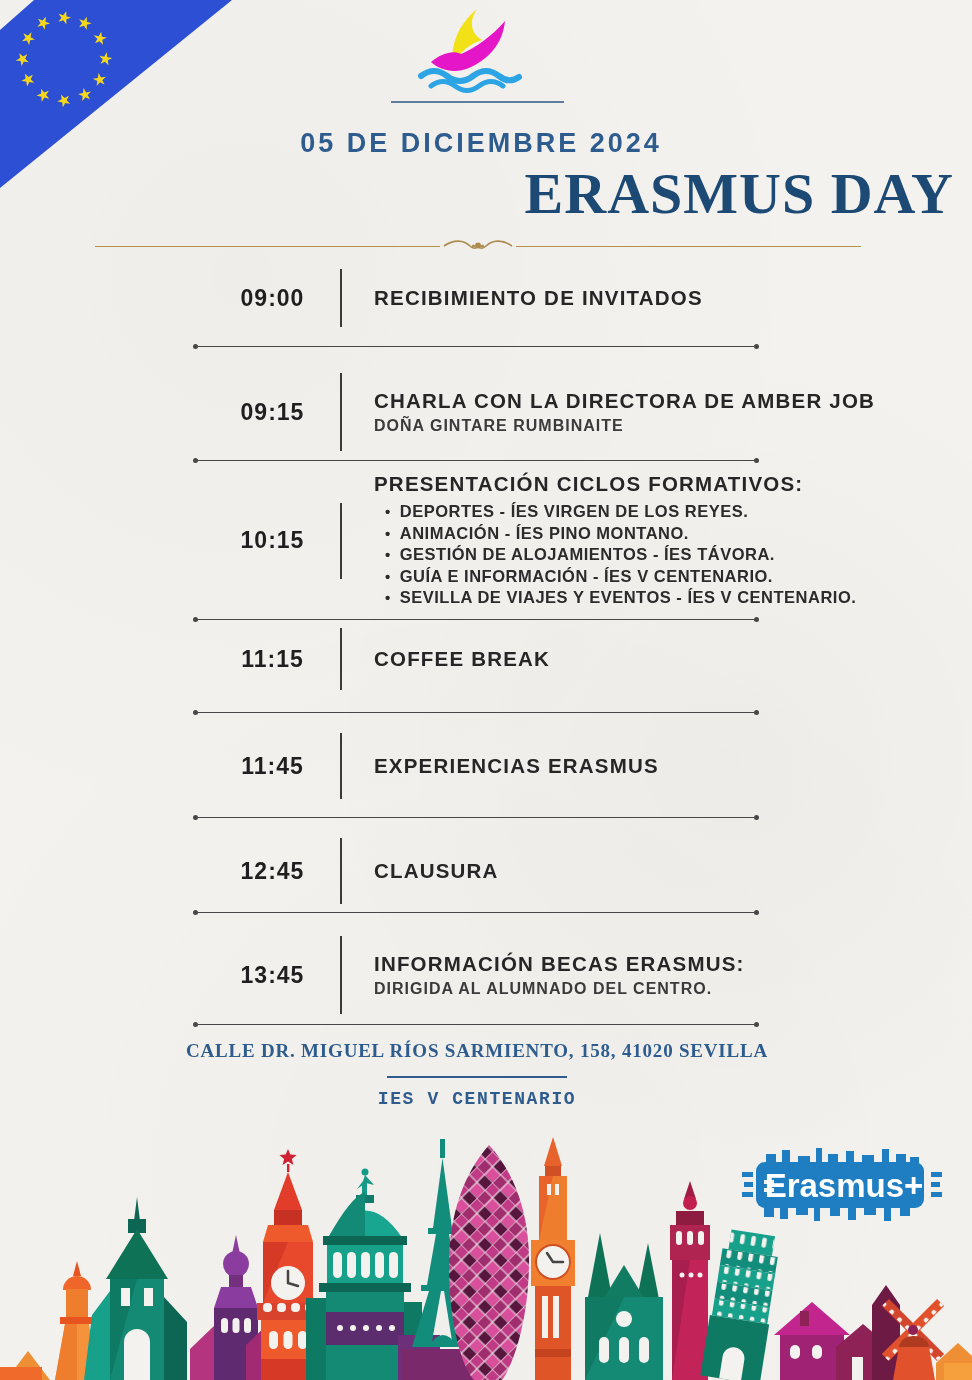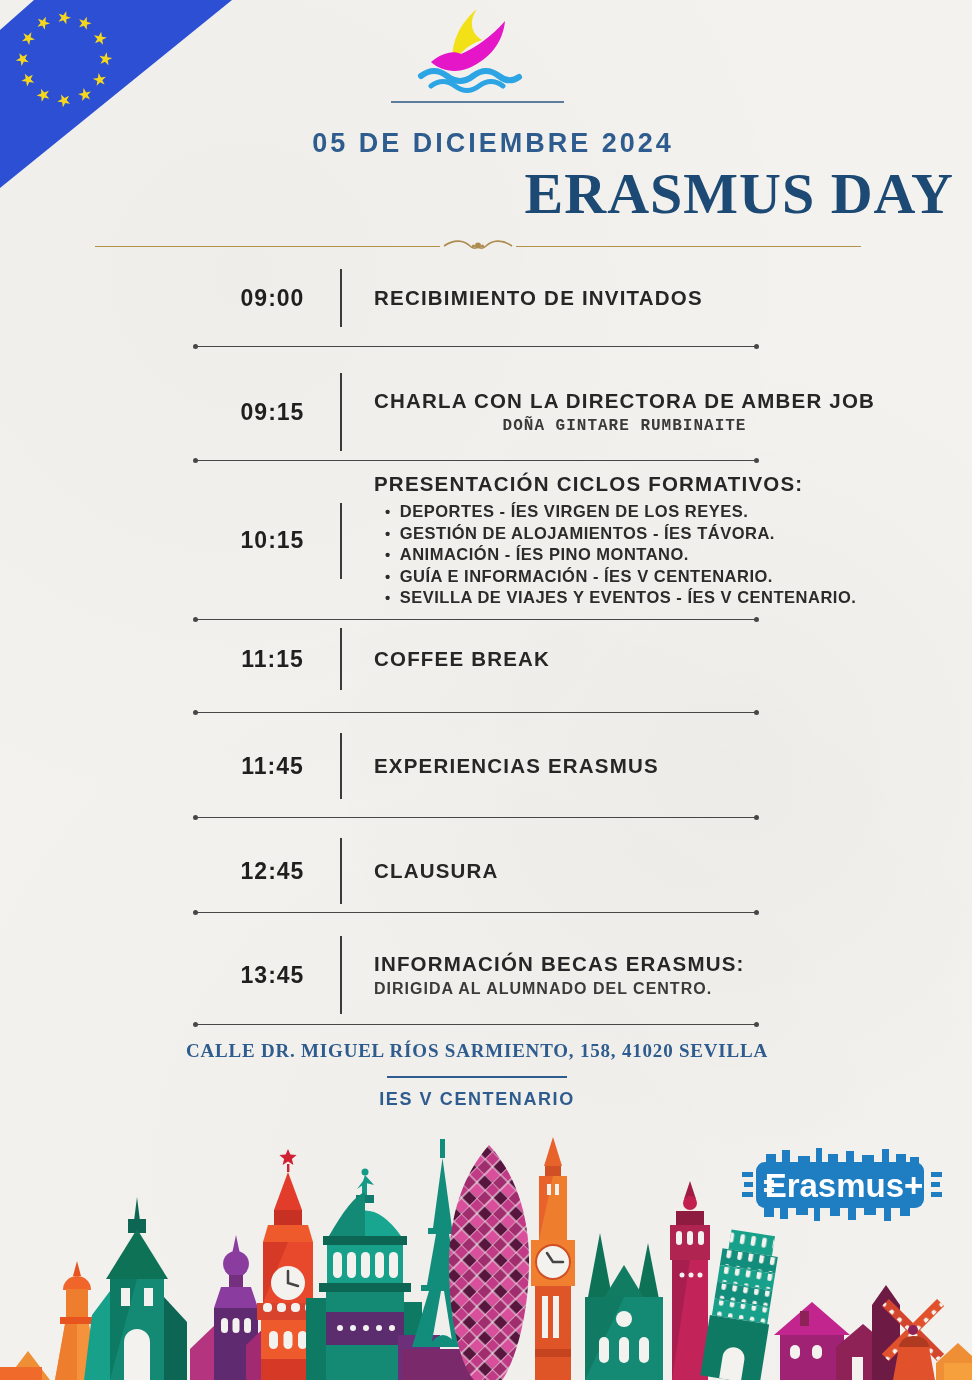--- a/index.html
+++ b/index.html
@@ -15,51 +15,51 @@
   
   .eu-corner{position:absolute;top:0;left:0;width:245px;height:200px;background:#2c4fd4;
     clip-path:polygon(34px 0, 232px 0, 0 188px, 0 30px);}
   .eu-star{position:absolute;left:55px;top:50px;width:18px;height:18px;color:#f6d71c;
     font-size:17px;line-height:18px;text-align:center;}
   .eu-star::before{content:"\2605";}
   
   .top-logo{position:absolute;left:409px;top:6px;}
   .logo-underline{position:absolute;top:101px;left:391px;width:173px;height:2px;background:#5d7d9e;}
   
-  .date{position:absolute;top:128px;left:16px;width:954px;text-align:center;
+  .date{position:absolute;top:128px;left:4px;width:954px;text-align:center;
     font-size:27px;font-weight:bold;letter-spacing:3px;color:#2e5c8e;}
   .title{position:absolute;top:160px;left:0;width:954px;text-align:right;
     font-family:"Liberation Serif", serif;font-size:58px;font-weight:bold;
     letter-spacing:1px;color:#1c4a74;}
   .gold-divider{position:absolute;top:238px;left:95px;width:766px;height:16px;
     display:flex;align-items:center;}
   .gold-line{flex:1;height:1px;background:#b29148;}
   
   .row{position:absolute;left:205px;width:700px;display:flex;align-items:center;}
   .time{width:135px;text-align:center;font-size:23px;font-weight:bold;
     color:#1f1f1f;letter-spacing:1px;}
   .vrule{width:2px;background:#3a3a3a;flex:none;}
   .content{padding-left:32px;}
   .rtitle{font-size:20.5px;font-weight:bold;color:#262626;letter-spacing:1.2px;white-space:nowrap;}
   .rsub{font-size:16px;font-weight:bold;color:#3a3a3a;letter-spacing:1px;margin-top:4px;white-space:nowrap;}
-  .content.center-sub .rsub{text-align:center;font-family:Liberation Mono, monospace;}
+  .content.center-sub .rsub{text-align:left;}
   .bullets{margin-top:5px;}
   .bullet{display:flex;align-items:baseline;font-size:16.5px;font-weight:bold;
     color:#2b2b2b;letter-spacing:0.5px;line-height:21.5px;white-space:nowrap;}
   .bdot::before{content:"\2022";margin:0 9px 0 11px;font-size:15px;}
   .sep{position:absolute;left:195px;width:562px;height:1px;background:#474747;}
   .sep::before,.sep::after{content:"";position:absolute;top:-2px;width:5px;height:5px;
     border-radius:50%;background:#474747;}
   .sep::before{left:-2px;} .sep::after{right:-2px;}
   
   .address{position:absolute;top:1040px;left:0;width:954px;text-align:center;
     font-size:19px;font-weight:bold;color:#2e5c8e;letter-spacing:0.8px;font-family:Liberation Serif, serif;}
   .footer-line{position:absolute;top:1076px;left:387px;width:180px;height:2px;background:#2e5c8e;}
   .org{position:absolute;top:1089px;left:0;width:954px;text-align:center;
-    font-size:18px;font-weight:bold;color:#2e5c8e;letter-spacing:1.6px;}
+    font-size:18px;font-weight:bold;color:#2e5c8e;letter-spacing:1.6px;font-family:Liberation Mono, monospace;}
   .skyline{position:absolute;left:0;bottom:0;width:972px;height:245px;display:block;}
   .erasmus-logo{position:absolute;left:742px;top:1142px;}
 </style>
 </head>
 <body>
 
 <div class="page">
 
   <div class="eu-corner">
     <span class="eu-star" style="transform:rotate(0deg) translateY(-41px) rotate(18deg)"></span>
@@ -122,25 +122,25 @@
     <div class="vrule" style="height:76px;"></div>
     <div class="content">
       <div class="rtitle">PRESENTACIÓN CICLOS FORMATIVOS:</div>
       <div class="bullets">
         <div class="bullet">
             <span class="bdot"></span>
             <span>DEPORTES - ÍES VIRGEN DE LOS REYES.</span>
           </div>
         <div class="bullet">
             <span class="bdot"></span>
-            <span>GESTIÓN DE ALOJAMIENTOS - ÍES TÁVORA.</span>
+            <span>ANIMACIÓN - ÍES PINO MONTANO.</span>
           </div>
         <div class="bullet">
             <span class="bdot"></span>
-            <span>ANIMACIÓN - ÍES PINO MONTANO.</span>
+            <span>GESTIÓN DE ALOJAMIENTOS - ÍES TÁVORA.</span>
           </div>
         <div class="bullet">
             <span class="bdot"></span>
             <span>GUÍA E INFORMACIÓN - ÍES V CENTENARIO.</span>
           </div>
         <div class="bullet">
             <span class="bdot"></span>
             <span>SEVILLA DE VIAJES Y EVENTOS - ÍES V CENTENARIO.</span>
           </div>
       </div>

